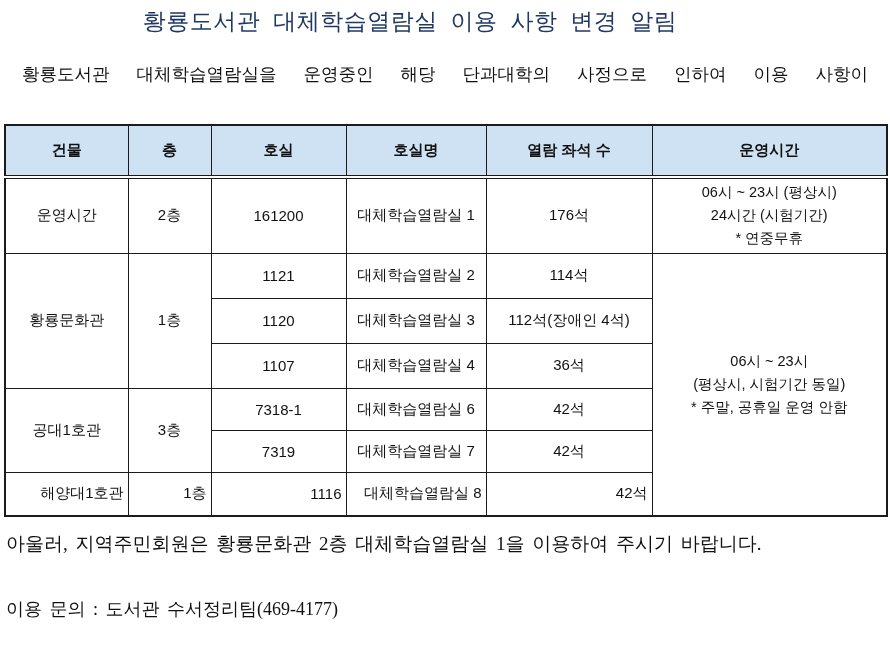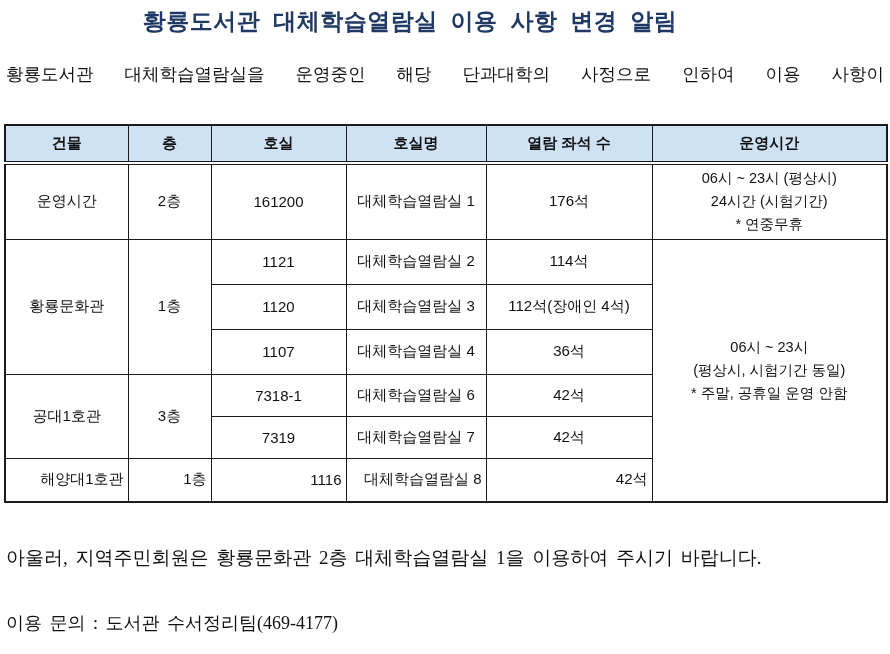--- a/index.html
+++ b/index.html
@@ -8,32 +8,32 @@
     width: 890px;
     height: 654px;
     overflow: hidden;
     font-family: "Liberation Sans", sans-serif;
     color: #111111;
   }
   .doc { width: 890px; height: 654px; padding-top: 6px; }
 
   .title {
     font-size: 23px;
-    font-weight: bold;
+    font-weight: normal;
     color: #1f3864;
     text-align: center;
     padding-right: 70px;
     word-spacing: 6px;
     letter-spacing: 0.5px;
     font-family: "Liberation Sans", sans-serif;
   }
 
   .intro {
     margin-top: 17px;
-    padding: 0 6px;
+    padding: 0 22px;
     font-family: "Liberation Serif", serif;
     font-size: 17.5px;
     line-height: 40px;
     color: #111111;
     overflow: hidden;
   }
   .intro .line1 { text-align: justify; text-align-last: justify; word-spacing: 4px; }
   .intro .line2 { text-align: left; word-spacing: 4px; }
 
   table.notice {
@@ -48,33 +48,33 @@
     border: 1px solid #1b1b1b;
     text-align: center;
     vertical-align: middle;
     padding: 2px 4px;
     overflow: hidden;
   }
   table.notice { border: 2px solid #1b1b1b; }
   table.notice th {
     background: #cfe2f3;
     font-weight: bold;
-    height: 38px;
+    height: 52px;
     border-bottom: 4px double #1b1b1b;
     font-size: 15px;
   }
   tr.r1 td { height: 70px; }
   tr.r2 td, tr.r3 td, tr.r4 td { height: 45px; }
   tr.r5 td, tr.r6 td { height: 42px; }
   tr.r7 td { height: 44px; text-align: right; }
   td.left { text-align: left; padding-left: 10px; }
   td.hours { font-size: 14.5px; line-height: 1.6; }
 
   .footer-note {
-    margin-top: 42px;
+    margin-top: 14px;
     padding: 0 6px;
     font-family: "Liberation Serif", serif;
     font-size: 19px;
     color: #111111;
     word-spacing: 3px;
     white-space: nowrap;
     overflow: hidden;
   }
   .contact {
     margin-top: 40px;

